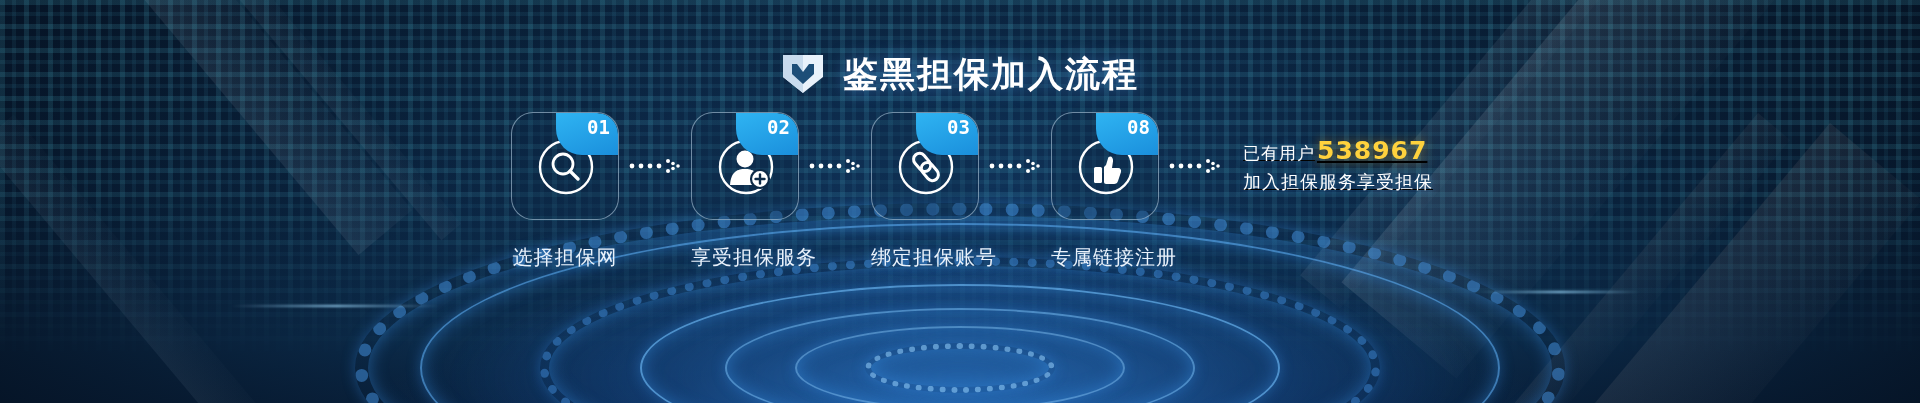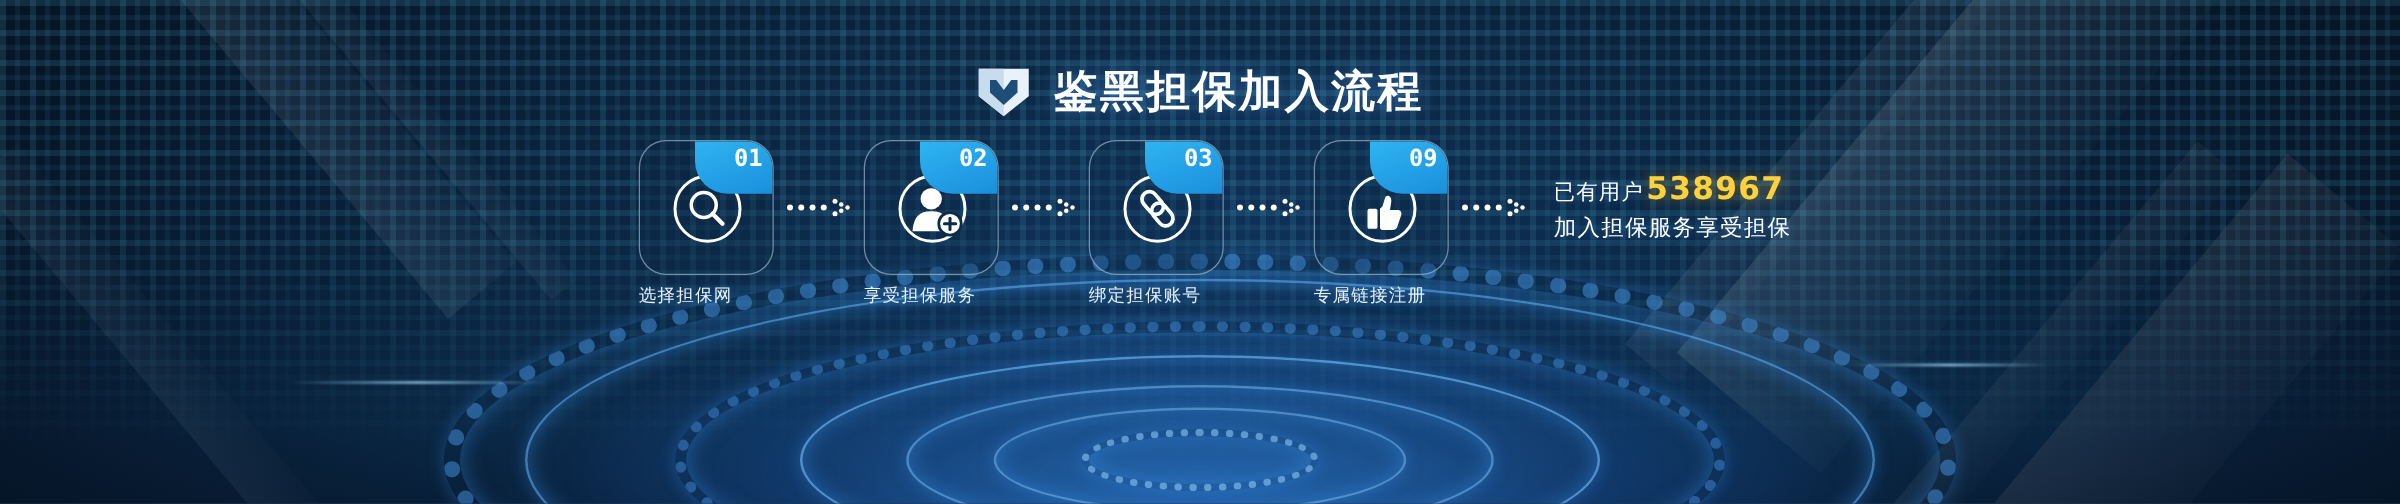--- a/index.html
+++ b/index.html
@@ -128,34 +128,35 @@
     font-size:19px; font-weight:700; color:#ffffff;
     letter-spacing:0px; line-height:1;
     padding:5px 8px 0 0;
   }
   .icon-wrap {
     position:absolute; left:0; top:0; width:108px; height:108px;
     display:flex; align-items:center; justify-content:center;
   }
   .icon-wrap svg { display:block; }
   .step-label {
-    margin-top:8px; 
-    font-size:14px; color:#eaf2fb; letter-spacing:1px; white-space:nowrap;
+    margin-top:24px; text-align:center;
+    font-size:20px; color:#eaf2fb; letter-spacing:1px; white-space:nowrap;
     text-shadow:0 0 8px rgba(60,140,220,0.6);
   }
   .arrow {
     flex:0 0 auto; width:72px; height:108px;
     display:flex; align-items:center; justify-content:center;
   }
   .arrow svg { display:block; }
 
   
   .counter {
     flex:0 0 auto; margin-left:12px; padding-top:26px;
     white-space:nowrap;
+    text-decoration:underline;
   }
   .counter-line1 {
     display:flex; align-items:baseline;
     font-size:17px; color:#ffffff; letter-spacing:1px;
     text-shadow:0 0 8px rgba(60,140,220,0.55);
   }
   .counter-num {
     font-size:25px; font-weight:700; color:#ffd23d;
     letter-spacing:1px; margin-left:2px; line-height:1;
     text-shadow:0 0 12px rgba(255,190,40,0.45);
@@ -314,21 +315,21 @@
     <div class="step">
       <div class="card">
         <div class="icon-wrap">
           <svg width="60" height="60" viewBox="0 0 60 60">
             <circle cx="30" cy="30" r="26" fill="none" stroke="#ffffff" stroke-width="2.4"></circle>
             <rect x="18" y="30" width="8" height="16" rx="1.5" fill="#ffffff"></rect>
             <path d="M28 30 L28 45 C28 46 29 47 30 47 L38 47 C40 47 41.5 46 42 44 L45 35 C45.6 32.8 44.4 31 42.2 31 L36 31 L37 24.5 C37.4 21.5 36 19.5 34.2 19.5 C33 19.5 32.3 20.2 32 21.4 L30 28 Z" fill="#ffffff"></path>
           </svg>
         </div>
         <div class="badge">
-          <span class="badge-num">09</span>
+          <span class="badge-num">08</span>
         </div>
       </div>
       <div class="step-label">专属链接注册</div>
     </div>
 
     <div class="arrow">
       <svg width="52" height="16" viewBox="0 0 52 16">
         <circle cx="3" cy="8" r="2.4" fill="#ffffff"></circle>
         <circle cx="12" cy="8" r="2.4" fill="#ffffff"></circle>
         <circle cx="21" cy="8" r="2.4" fill="#ffffff"></circle>

